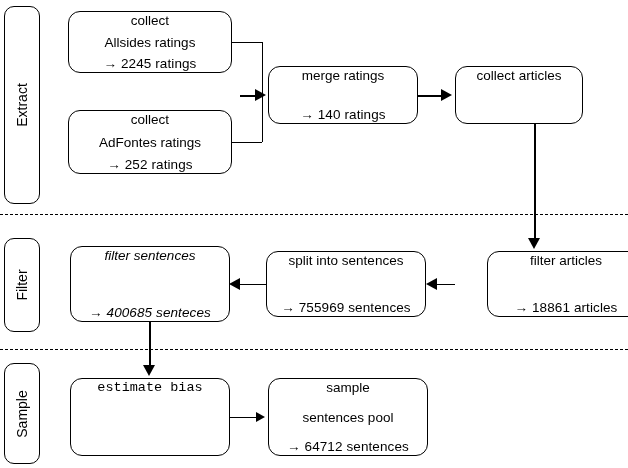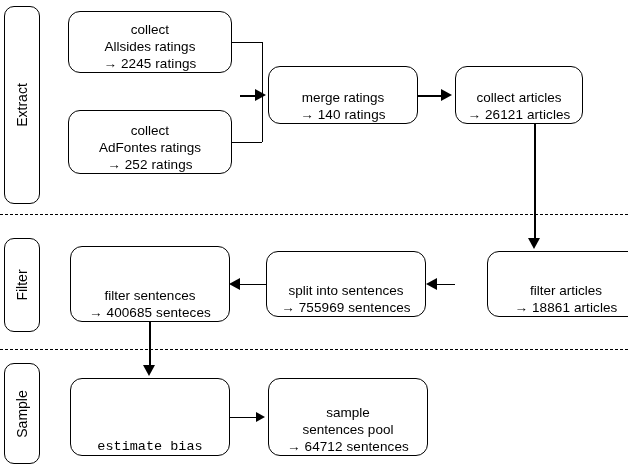--- a/index.html
+++ b/index.html
@@ -21,21 +21,21 @@
   
   .node {
     position: absolute;
     box-sizing: border-box;
     border: 1.6px solid #000000;
     border-radius: 12px;
     background: #ffffff;
     display: flex;
     flex-direction: column;
     align-items: center;
-    justify-content: flex-end;
+    justify-content: space-between;
     text-align: center;
     color: #000000;
     font-size: 13.5px;
     line-height: 17px;
     z-index: 3;
   }
   .node .ln { display: block; white-space: nowrap; }
   .node .ln.arrowline { letter-spacing: 0.1px; }
 
   
@@ -144,34 +144,33 @@
     <span class="ln arrowline">→ 252 ratings</span>
   </div>
 
   <div class="node" style="left:268px; top:66px; width:150px; height:58px;">
     <span class="ln">merge ratings</span>
     <span class="ln arrowline">→ 140 ratings</span>
   </div>
 
   <div class="node" style="left:455px; top:66px; width:128px; height:58px;">
     <span class="ln">collect articles</span>
-    <span class="ln arrowline">→ 26121 articles</span>
   </div>
 
   <div class="node" style="left:455px; top:251px; width:158px; height:66px;margin-left:32px;">
     <span class="ln">filter articles</span>
     <span class="ln arrowline">→ 18861 articles</span>
   </div>
 
   <div class="node" style="left:266px; top:251px; width:160px; height:66px;">
     <span class="ln">split into sentences</span>
     <span class="ln arrowline">→ 755969 sentences</span>
   </div>
 
-  <div class="node" style="left:70px; top:246px; width:160px; height:76px;">
+  <div class="node" style="left:70px; top:246px; width:160px; height:76px;font-style:italic;">
     <span class="ln">filter sentences</span>
     <span class="ln arrowline">→ 400685 senteces</span>
   </div>
 
   <div class="node" style="left:70px; top:378px; width:160px; height:78px;font-family:Liberation Mono, monospace;">
     <span class="ln">estimate bias</span>
   </div>
 
   <div class="node" style="left:268px; top:378px; width:160px; height:78px;">
     <span class="ln">sample</span>

